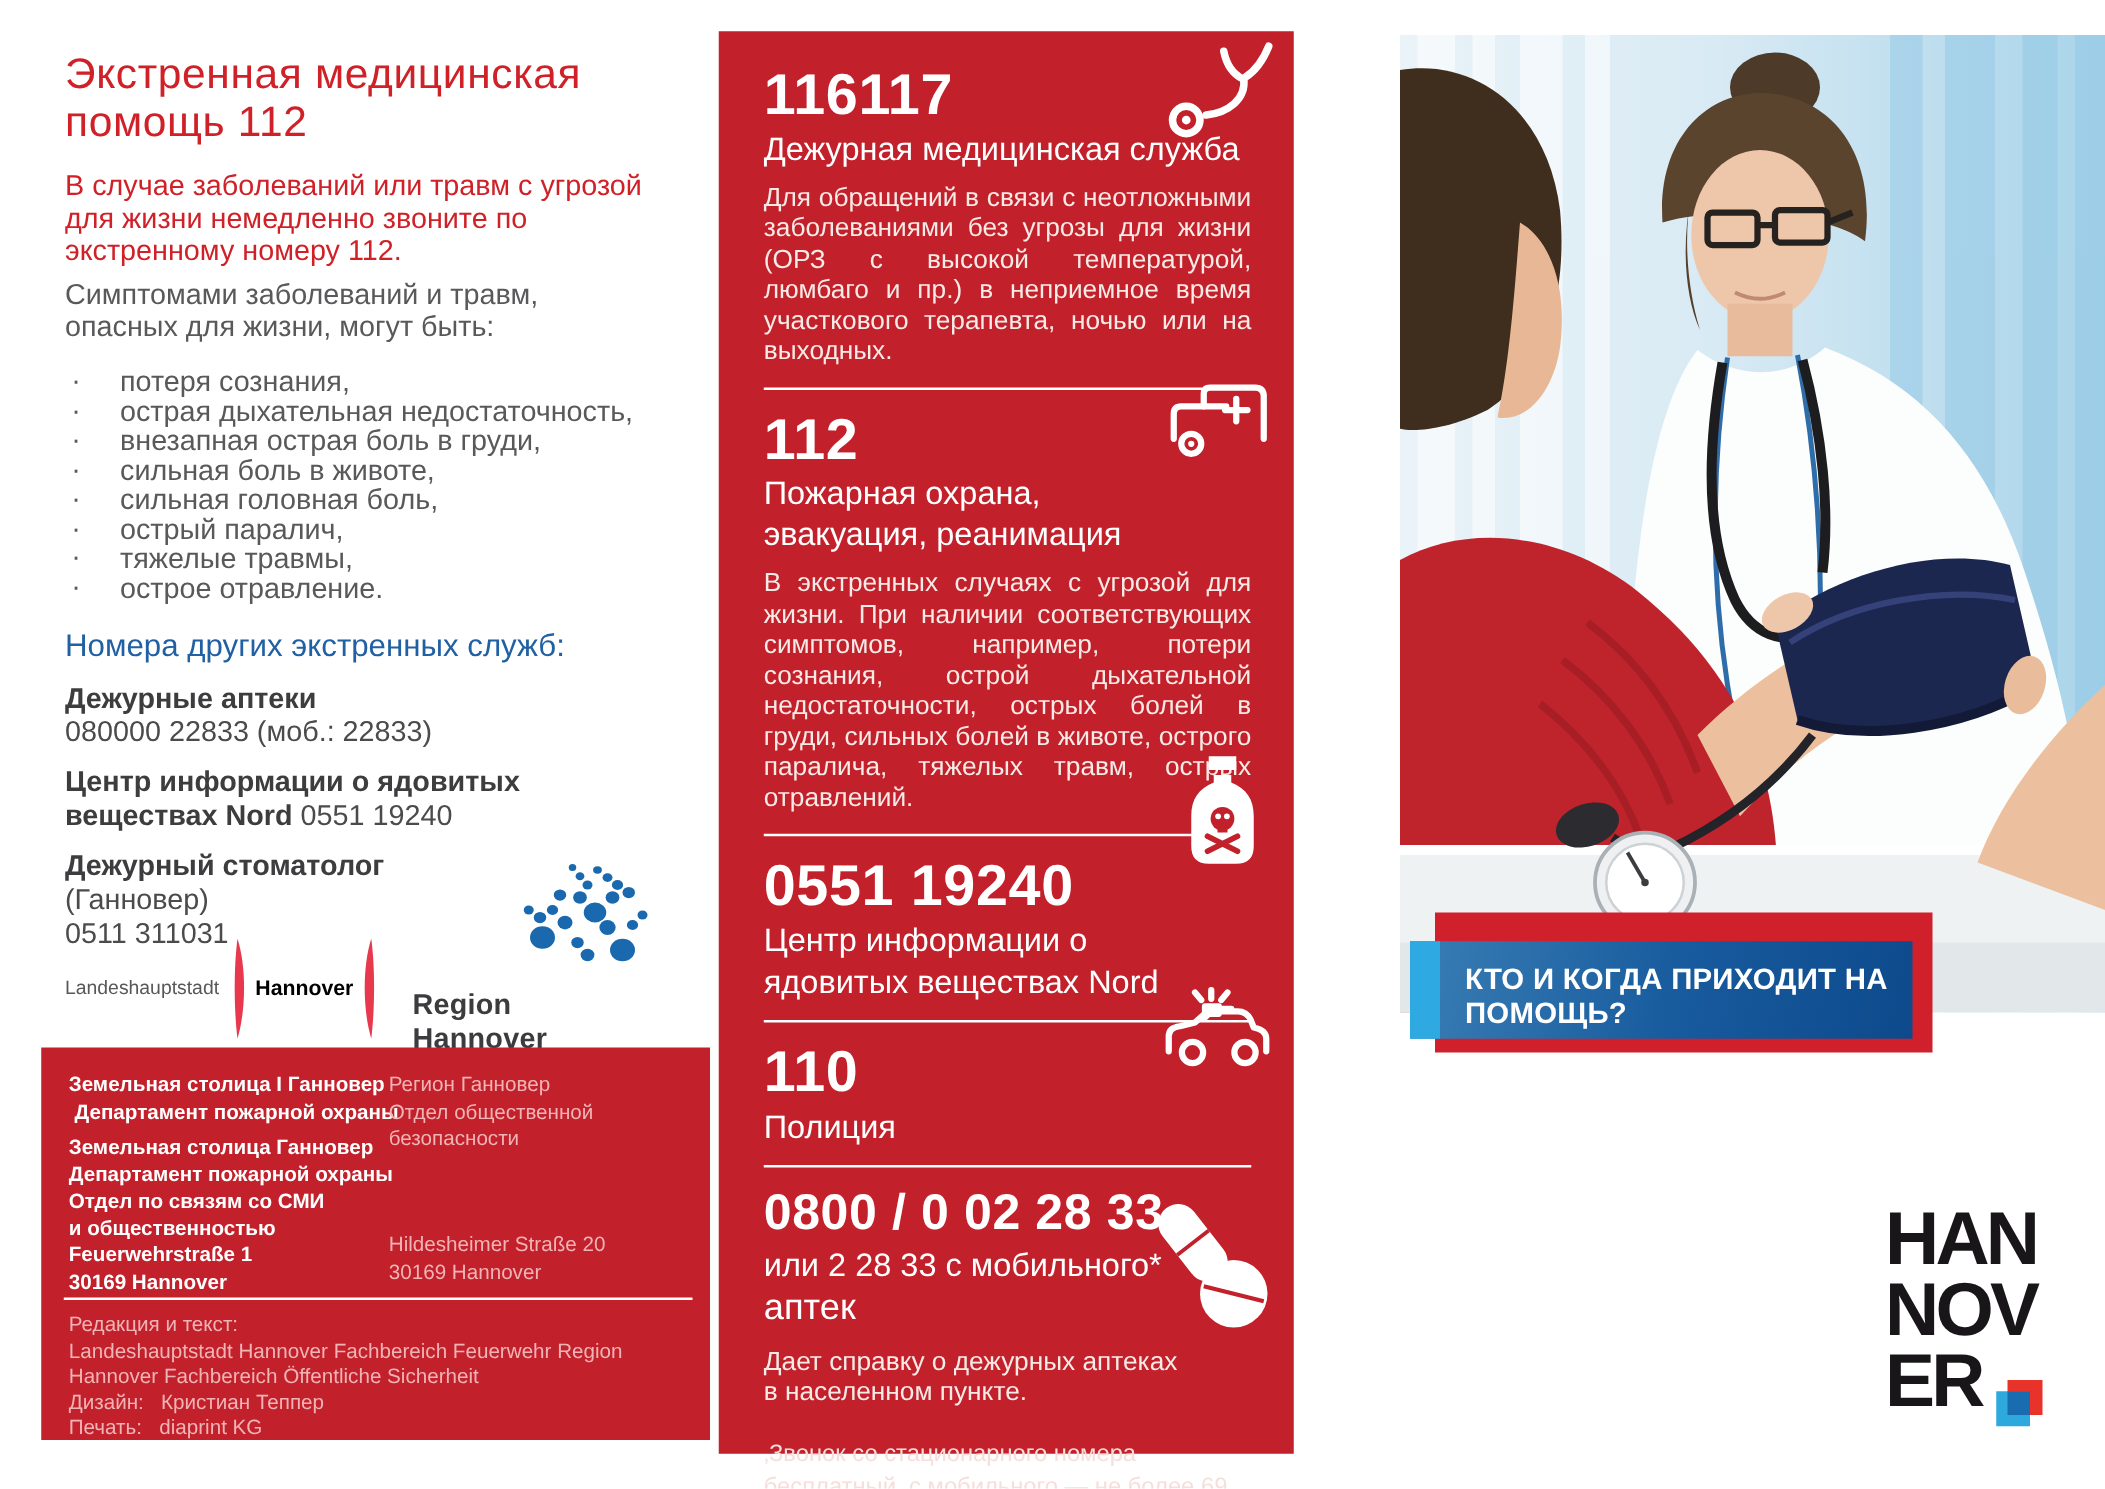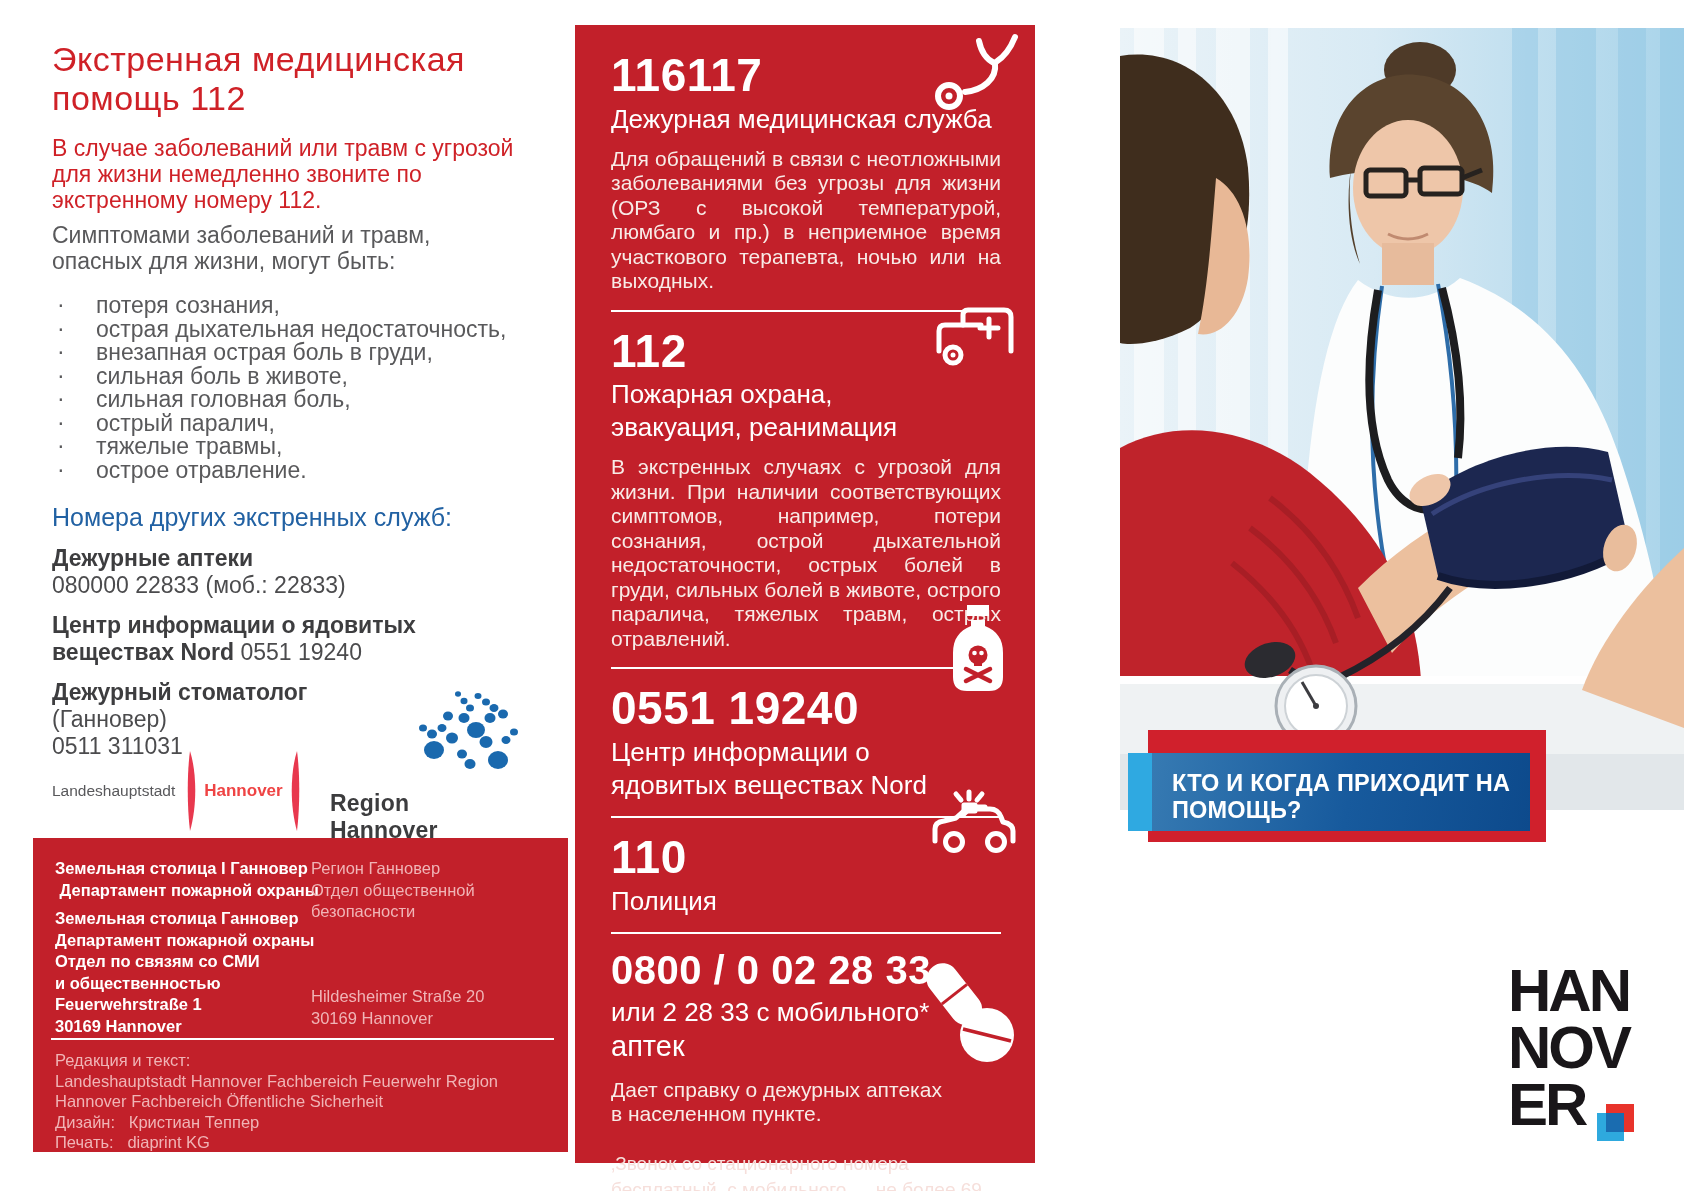--- a/index.html
+++ b/index.html
@@ -14,21 +14,21 @@
   .bullets li{position:relative;padding-left:44px;}
   .bullets li::before{content:"·";position:absolute;left:5px;top:-1px;}
   .other{font-size:25px;font-weight:400;color:#2161a3;margin:21px 0 0 0;}
   .svc{margin-top:13px;font-size:23px;line-height:27px;}
   .svc-name{font-weight:bold;color:#3d3d3f;}
   .svc-num{color:#4b4b4d;}
   .inline{display:inline;}
   
   .lh-logo{position:absolute;left:52px;top:748px;height:86px;display:flex;align-items:center;}
   .lh-label{font-size:15.5px;color:#58585b;margin-right:9px;}
-  .lh-city{font-size:17px;font-weight:bold;color:#ef4444;margin:0 6px;}
+  .lh-city{font-size:17px;font-weight:bold;color:#000000;margin:0 6px;}
   .paren{width:14px;height:80px;}
   .region-logo{position:absolute;left:330px;top:686px;width:192px;}
   .dots{display:block;margin-left:86px;width:106px;height:96px;}
   .region-label{font-size:23px;font-weight:bold;color:#3c3c3e;margin-top:8px;letter-spacing:.2px;}
   
   .footer-box{position:absolute;left:33px;top:838px;width:487px;height:314px;background:#c2202a;color:#ffffff;padding-left:48px;}
   .fblock{position:absolute;font-size:16.5px;line-height:21.5px;white-space:pre-wrap;}
   .c1{left:22px;font-weight:bold;color:#ffffff;}
   .b1{top:20px;}
   .b2{top:70px;}

